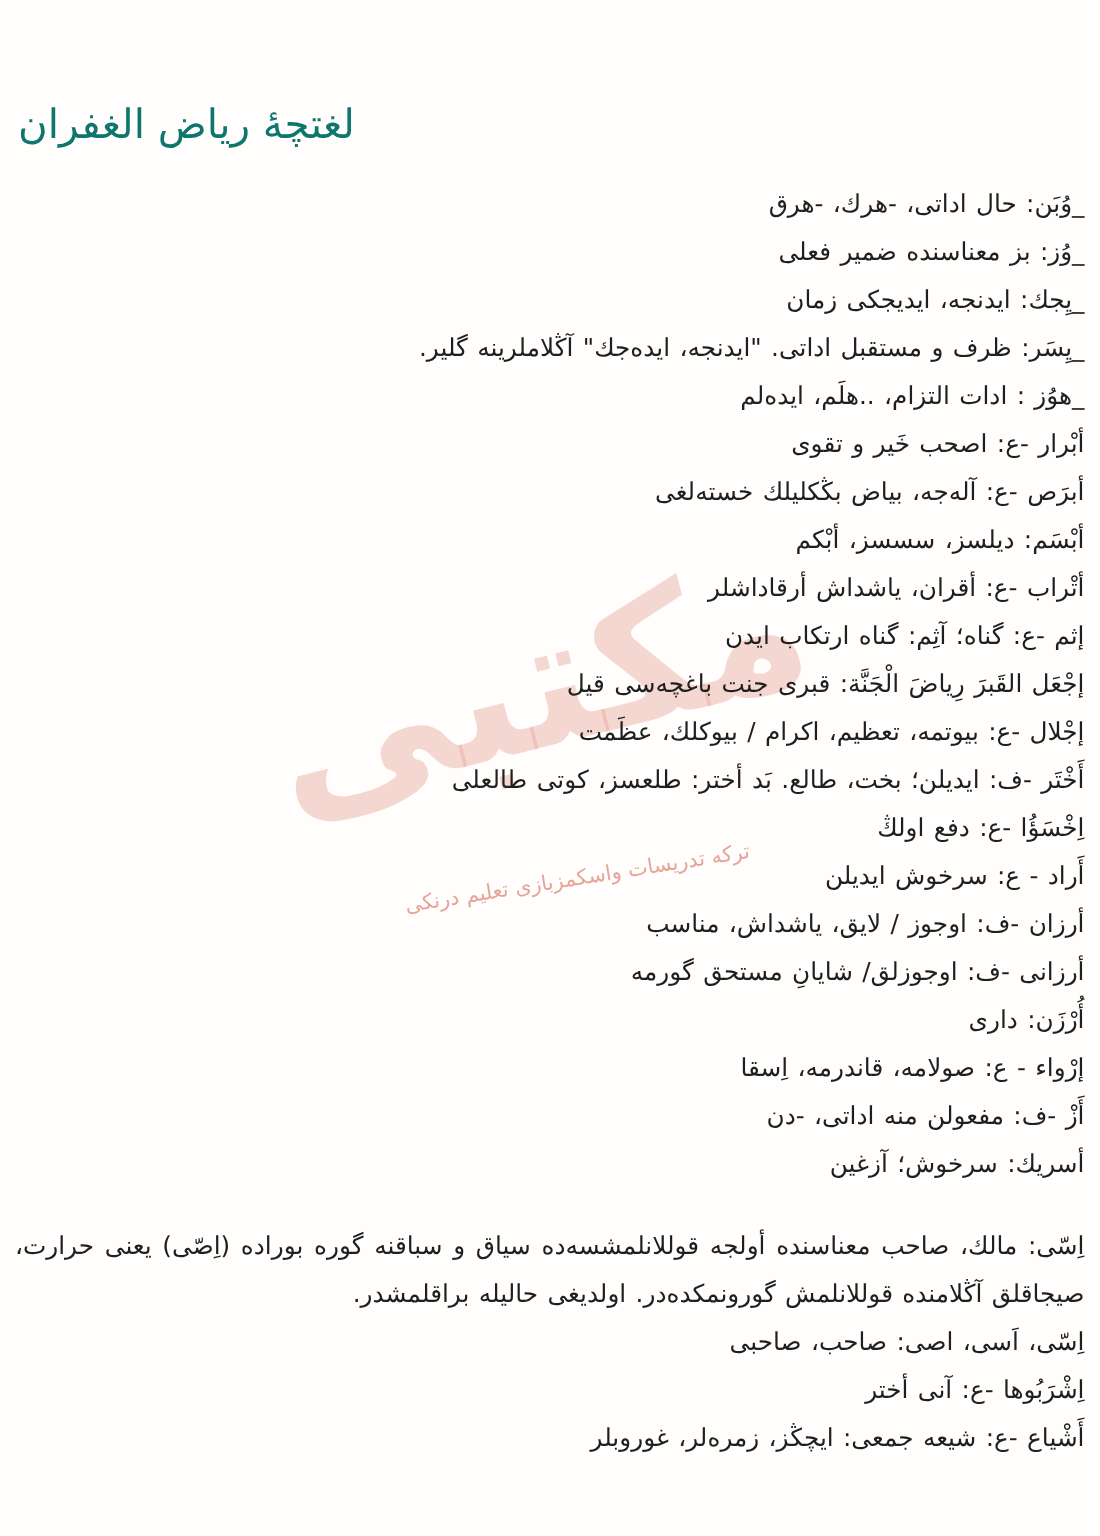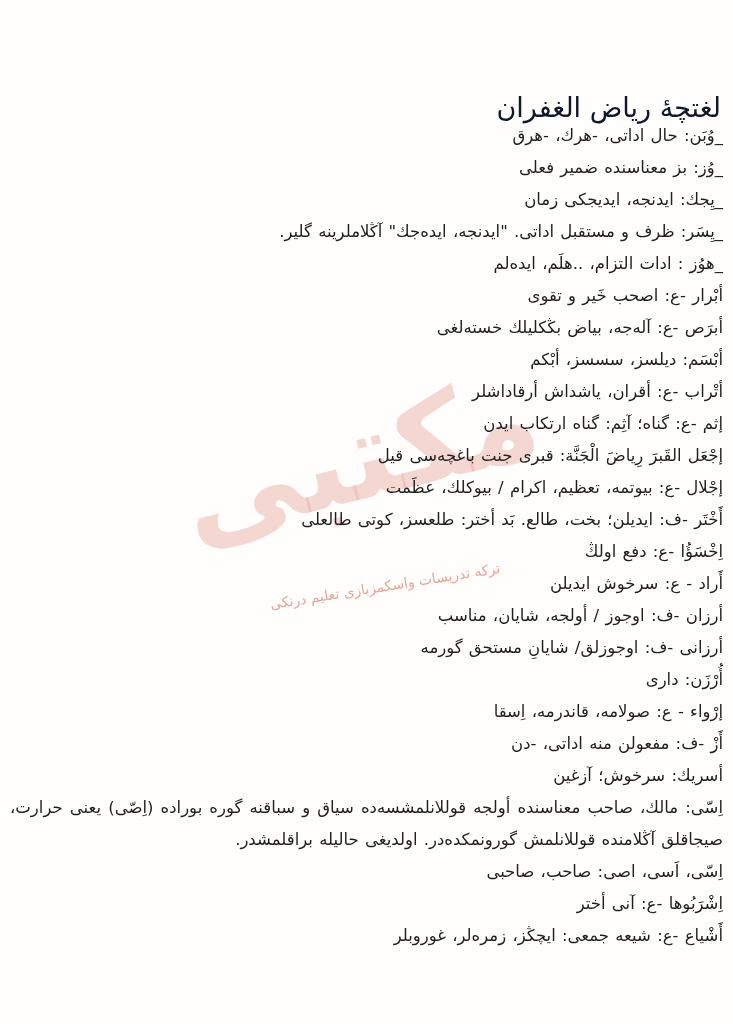--- a/index.html
+++ b/index.html
@@ -8,42 +8,42 @@
     width:733px;height:1024px;
     background:#fffefd;
     overflow:hidden;
     direction:rtl;
     font-family:"DejaVu Sans",sans-serif;
     color:#1f1f1f;
   }
   .title{
     position:absolute;
     top:68px;right:12px;left:12px;
-    text-align:right;
+    text-align:left;
     font-size:27px;
     letter-spacing:0.5px;
-    color:#0f172a;
+    color:#0f766e;
     white-space:nowrap;
-    margin-top:24px;
   }
   .entries{
     position:absolute;
     top:120px;right:10px;left:10px;
     direction:rtl;
     text-align:right;
     font-size:16.5px;
   }
   .entries p{
     margin:0;
     line-height:32px;
     word-spacing:1px;
   }
   .entries p.justify{
     text-align:justify;
     text-align-last:right;
+    margin-top:23px;
   }
   
   .watermark{
     position:absolute;
     top:400px;left:240px;
     width:300px;height:230px;
     pointer-events:none;
     z-index:0;
   }
   .wm-main{
@@ -90,21 +90,21 @@
         <p>أبْرار -ع: اصحب خَير و تقوى</p>
         <p>أبرَص -ع: آله‌جه، بياض بڭكليلك خسته‌لغى</p>
         <p>أبْسَم: ديلسز، سسسز، أبْكم</p>
         <p>أتْراب -ع: أقران، ياشداش أرقاداشلر</p>
         <p>إثم -ع: گناه؛ آثِم: گناه ارتكاب ايدن</p>
         <p>إجْعَل القَبرَ رِياضَ الْجَنَّة: قبرى جنت باغچه‌سى قيل</p>
         <p>إجْلال -ع: بيوتمه، تعظيم، اكرام / بيوكلك، عظَمت</p>
         <p>أَخْتَر -ف: ايديلن؛ بخت، طالع. بَد أختر: طلعسز، كوتى طالعلى</p>
         <p>اِخْسَؤُا -ع: دفع اولڭ</p>
         <p>أَراد - ع: سرخوش ايديلن</p>
-        <p>أرزان -ف: اوجوز / أولجه، شايان، مناسب</p>
+        <p>أرزان -ف: اوجوز / لايق، ياشداش، مناسب</p>
         <p>أرزانى -ف: اوجوزلق/ شايانِ مستحق گورمه</p>
         <p>أُرْزَن: دارى</p>
         <p>إرْواء - ع: صولامه، قاندرمه، اِسقا</p>
         <p>أَزْ -ف: مفعولن منه اداتى، -دن</p>
         <p>أسريك: سرخوش؛ آزغين</p>
         <p class="justify">اِسّى: مالك، صاحب معناسنده أولجه قوللانلمشسه‌ده سياق و سباقنه گوره بوراده (اِصّى) يعنى حرارت، صيجاقلق آڭلامنده قوللانلمش گورونمكده‌در. اولديغى حاليله براقلمشدر.</p>
         <p>اِسّى، اَسى، اصى: صاحب، صاحبى</p>
         <p>اِشْرَبُوها -ع: آنى أختر</p>
         <p>أَشْياع -ع: شيعه جمعى: ايچڭز، زمره‌لر، غوروبلر</p>
       </div>

